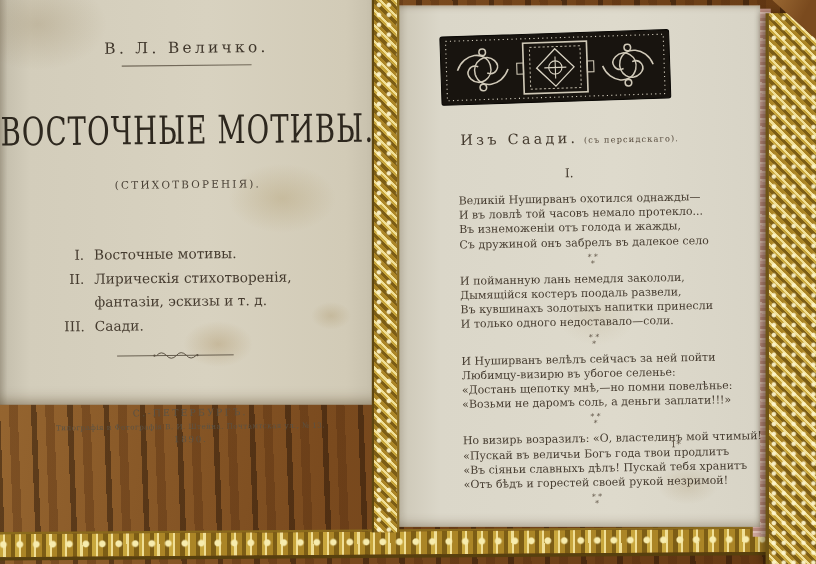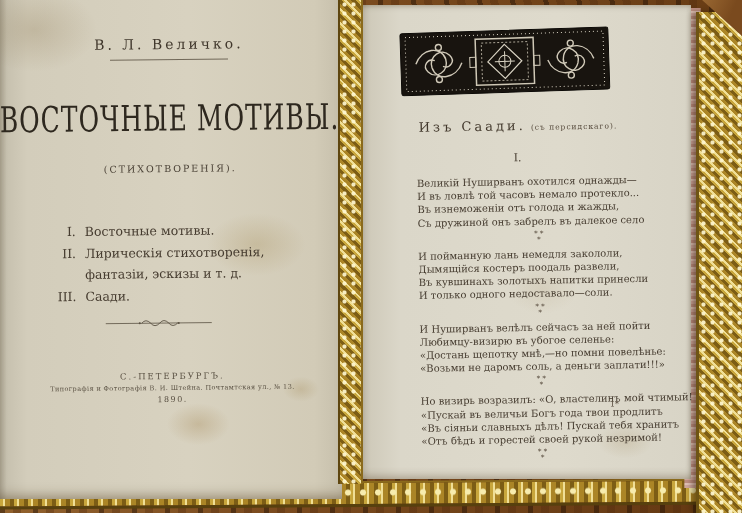--- a/index.html
+++ b/index.html
@@ -46,21 +46,21 @@
     background:linear-gradient(115deg, #a5733a, #7a4a1e 70%);
   }
   .fore-edge {
     position:absolute; left:686px; top:8px; width:13px; height:480px; transform:rotate(.4deg);
     background:repeating-linear-gradient(0deg, #cfa79e 0 3px, #dfc0b6 3px 5px, #bd8e82 5px 8px);
   }
 
   
   .page { position:absolute; }
   .left-page {
-    left:0; top:0; width:342px; height:499px;
+    left:0; top:0; width:342px; height:368px;
     background:
       radial-gradient(ellipse 70px 45px at 75% 49%, rgba(150,120,55,.22), transparent 70%),
       radial-gradient(ellipse 45px 30px at 58% 85%, rgba(150,115,55,.26), transparent 70%),
       radial-gradient(ellipse 90px 60px at 10% 6%, rgba(120,95,50,.20), transparent 70%),
       radial-gradient(ellipse 26px 18px at 88% 78%, rgba(150,120,60,.22), transparent 70%),
       linear-gradient(to right, #a9a290 0, #c7c1af 2%, #d3cdbb 8%,
         var(--paper-left,#d8d2c0) 55%, #d2cbb7 92%, #c6bfab 100%);
     box-shadow:inset 0 -9px 12px -6px rgba(90,70,40,.5);
   }
   .right-page {

